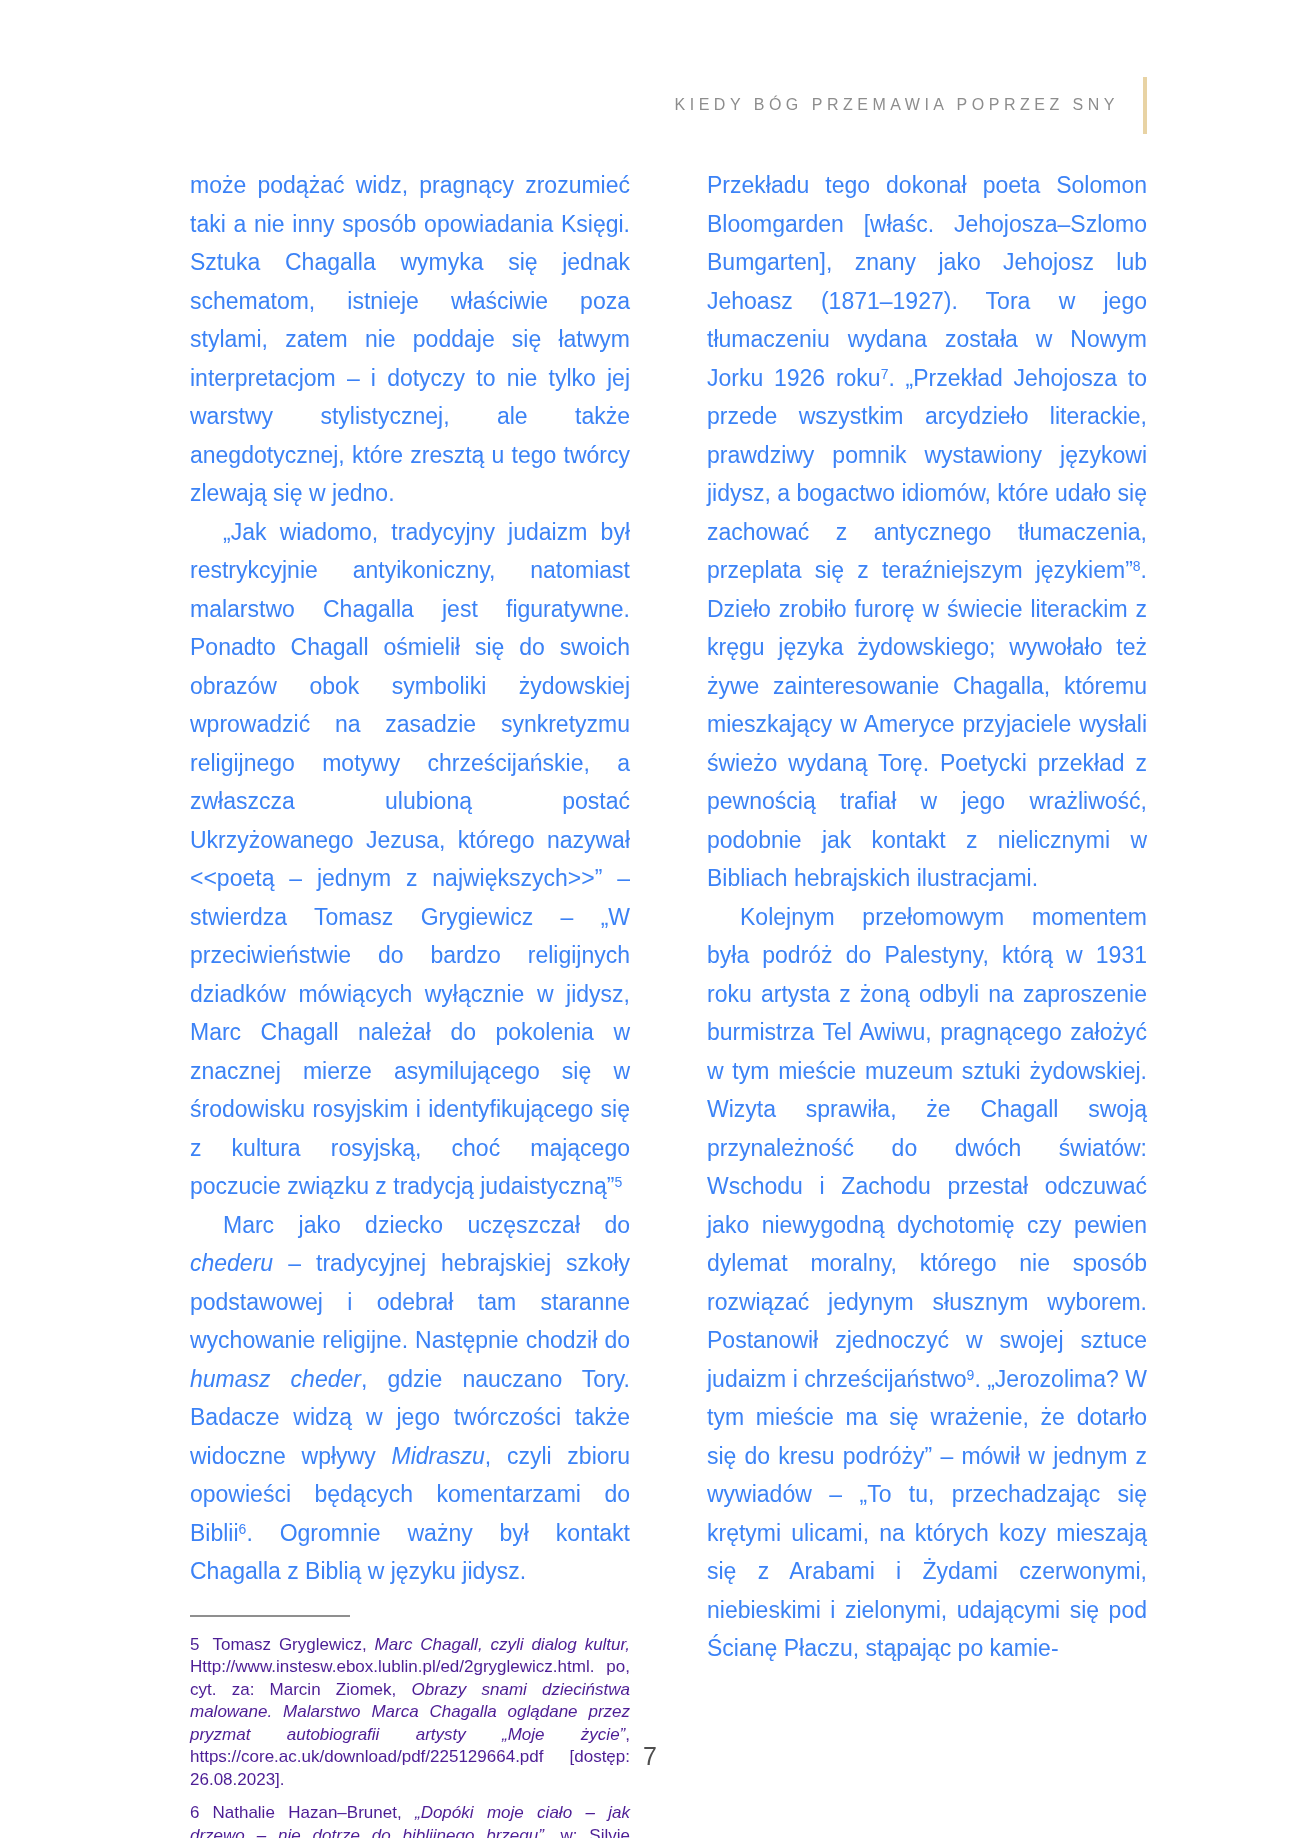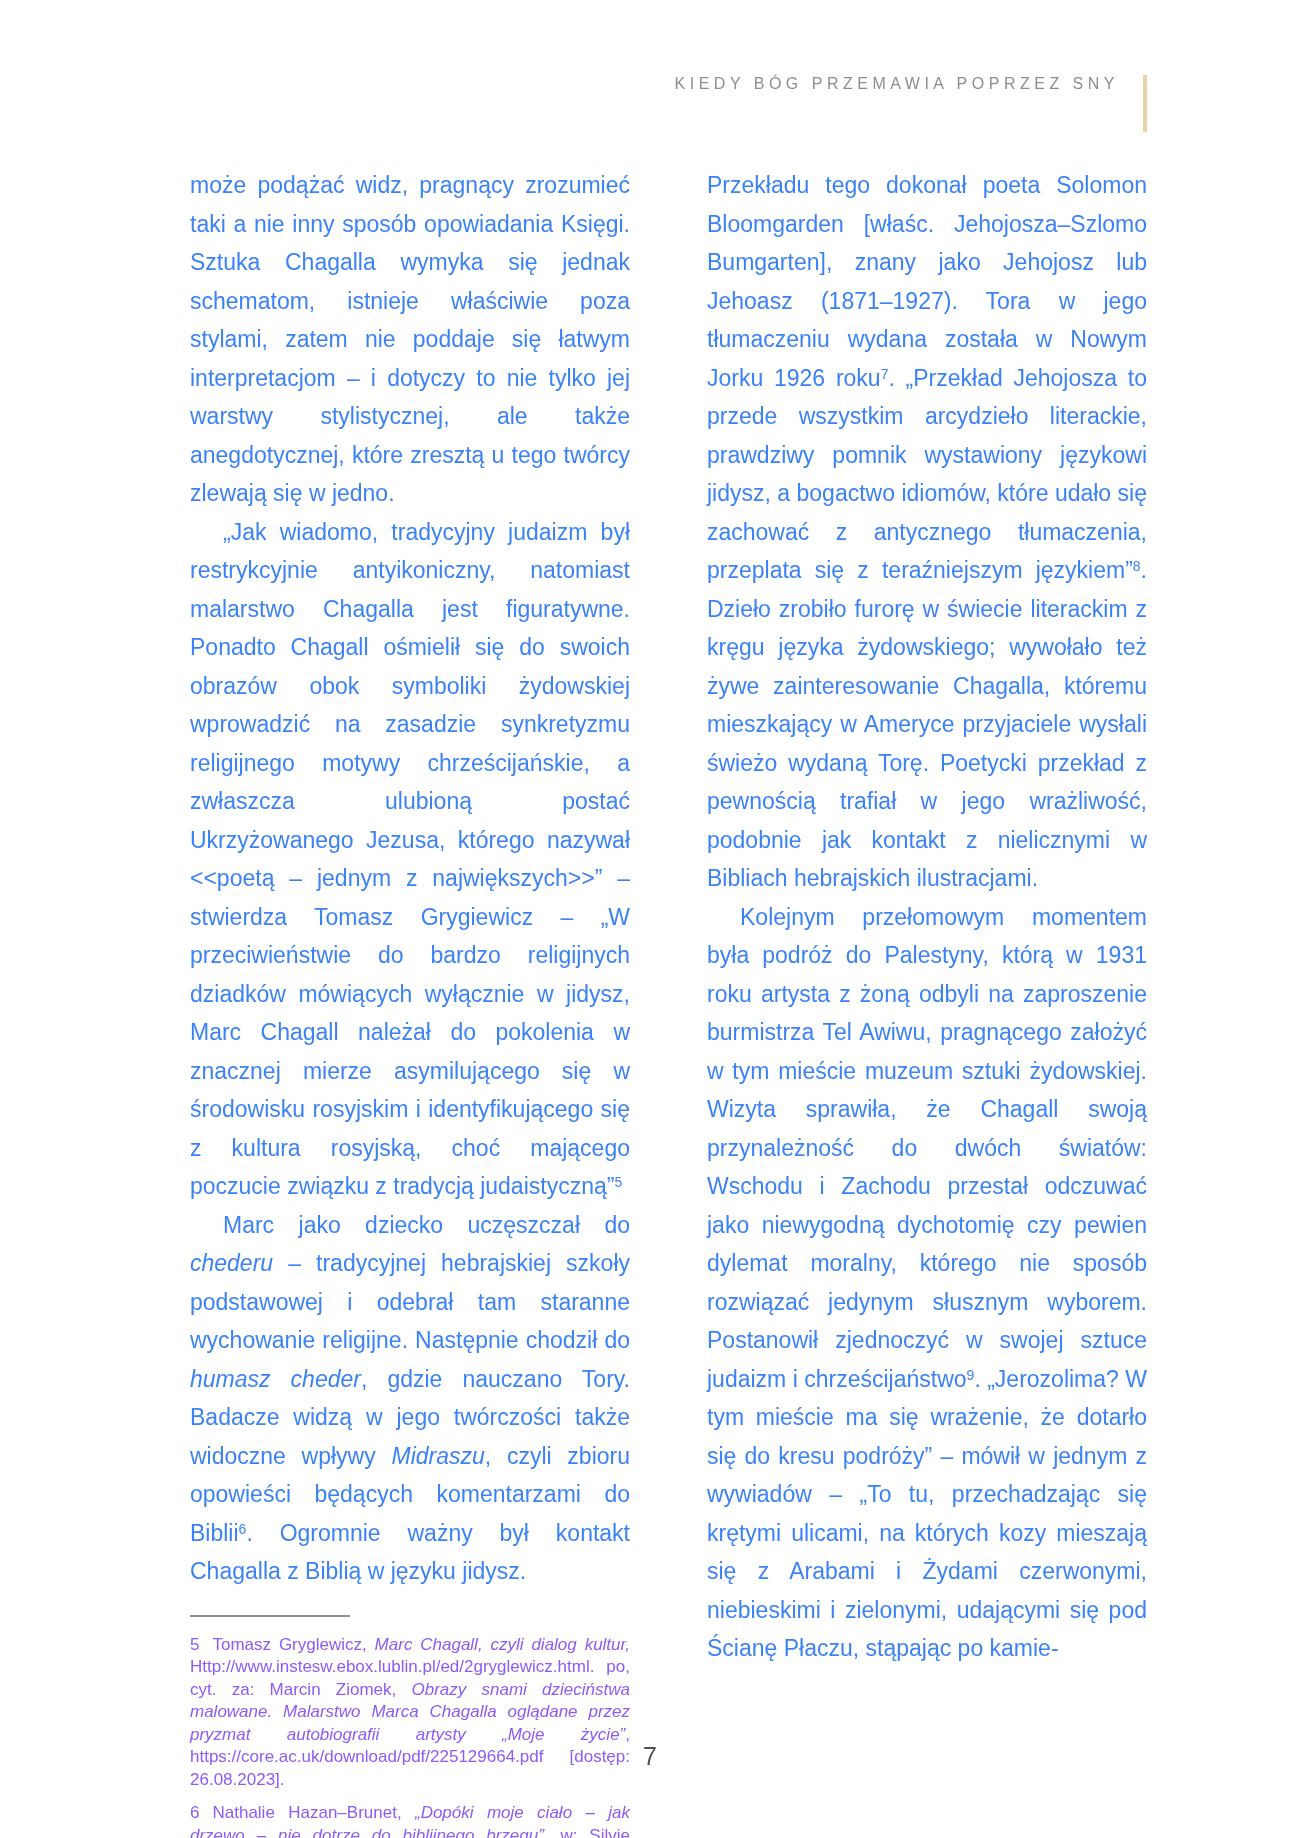--- a/index.html
+++ b/index.html
@@ -13,20 +13,21 @@
     overflow: hidden;
   }
   .running-header {
     position: absolute;
     top: 75px;
     left: 190px;
     width: 957px;
     height: 60px;
     display: flex;
     justify-content: flex-end;
+    align-items: center;
     gap: 24px;
   }
   .running-title {
     font-size: 16px;
     letter-spacing: 4.5px;
     color: #8d8d8d;
     white-space: nowrap;
   }
   .accent-bar {
     width: 4px;
@@ -62,21 +63,21 @@
     width: 160px;
     height: 2px;
     background: #8f8f8f;
     margin: 0 0 17px 0;
   }
   .fn {
     margin: 0 0 11px 0;
     font-size: 17px;
     line-height: 22.5px;
     text-align: justify;
-    color: #8b5cf6;
+    color: #4c1d95;
     overflow-wrap: anywhere;
     hyphens: auto;
   }
   .fn-short { text-align: left; margin-bottom: 11px; }
   .fn-num { margin-right: 13px; }
   .page-footer {
     position: absolute;
     top: 1742px;
     left: 0;
     width: 1300px;

